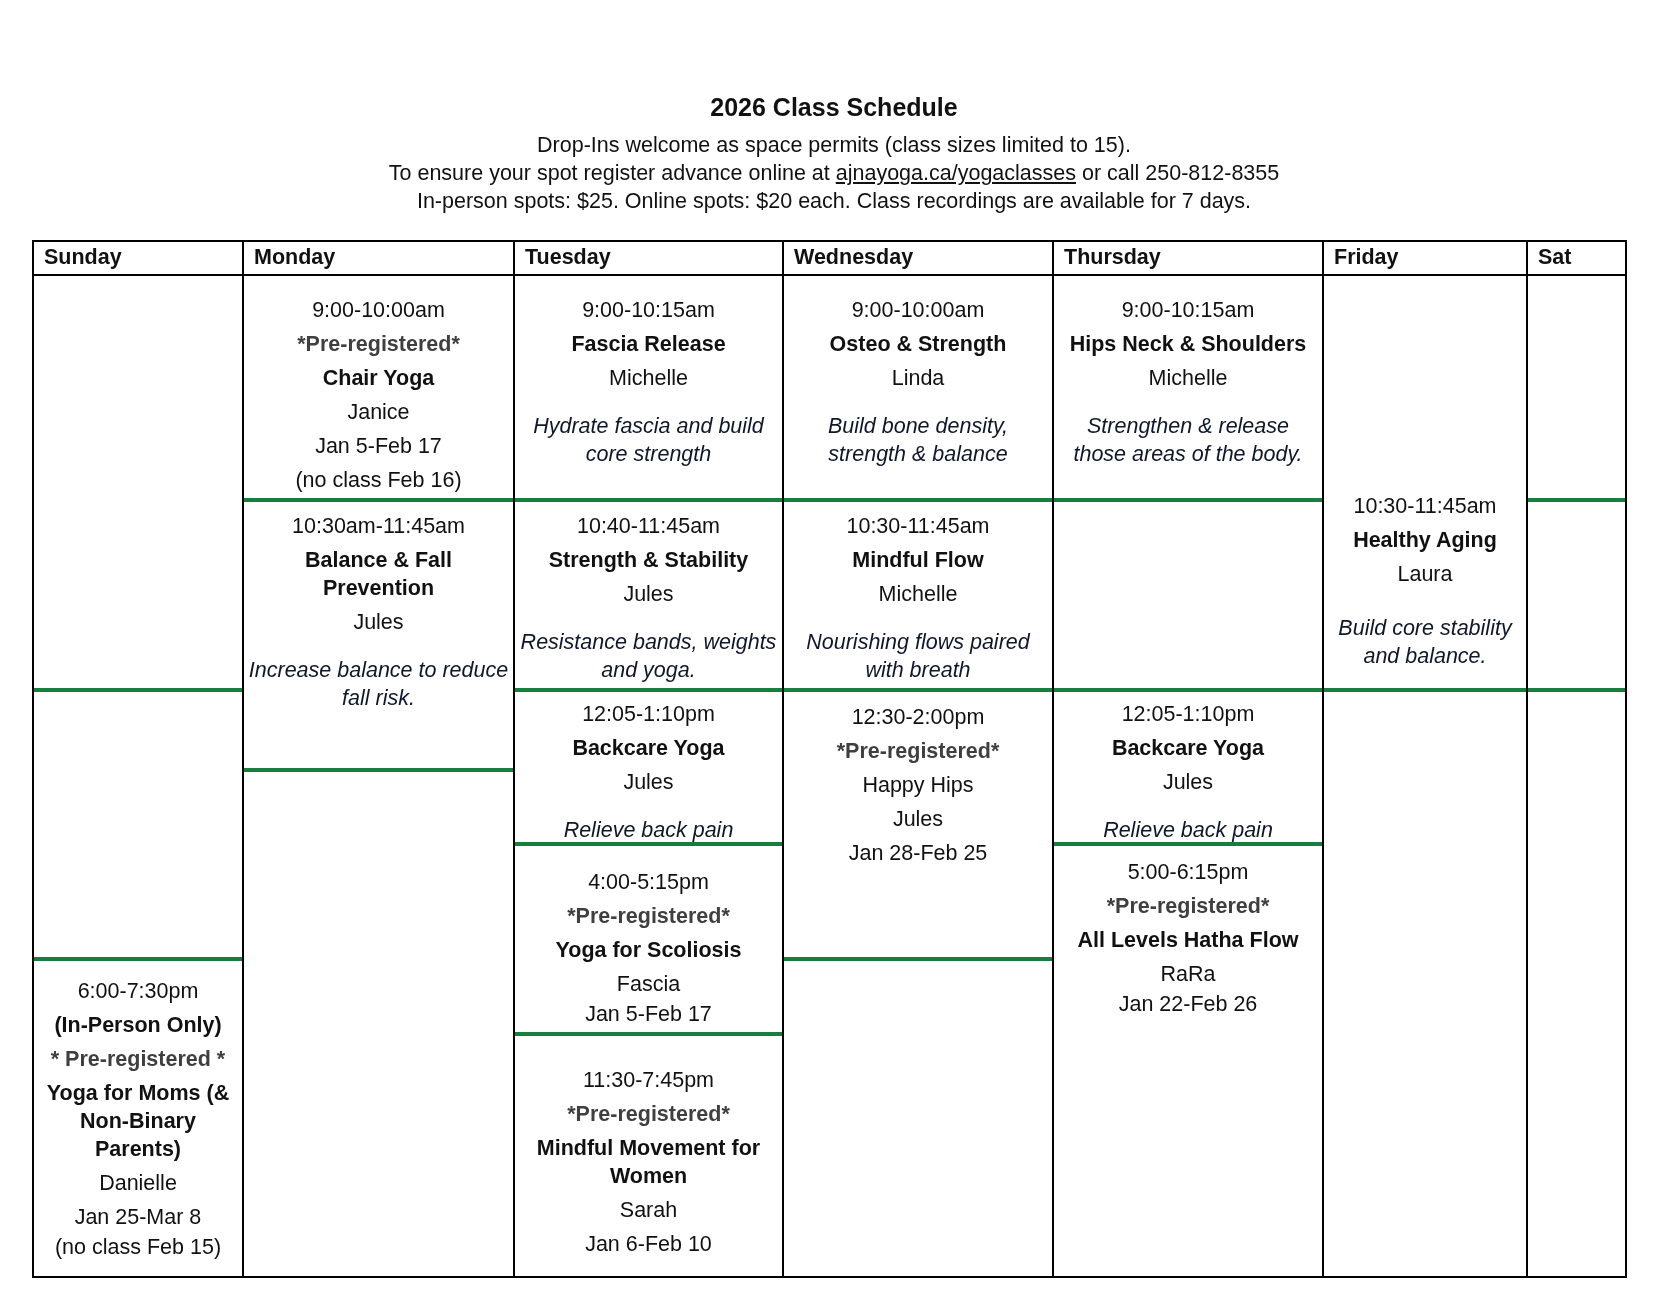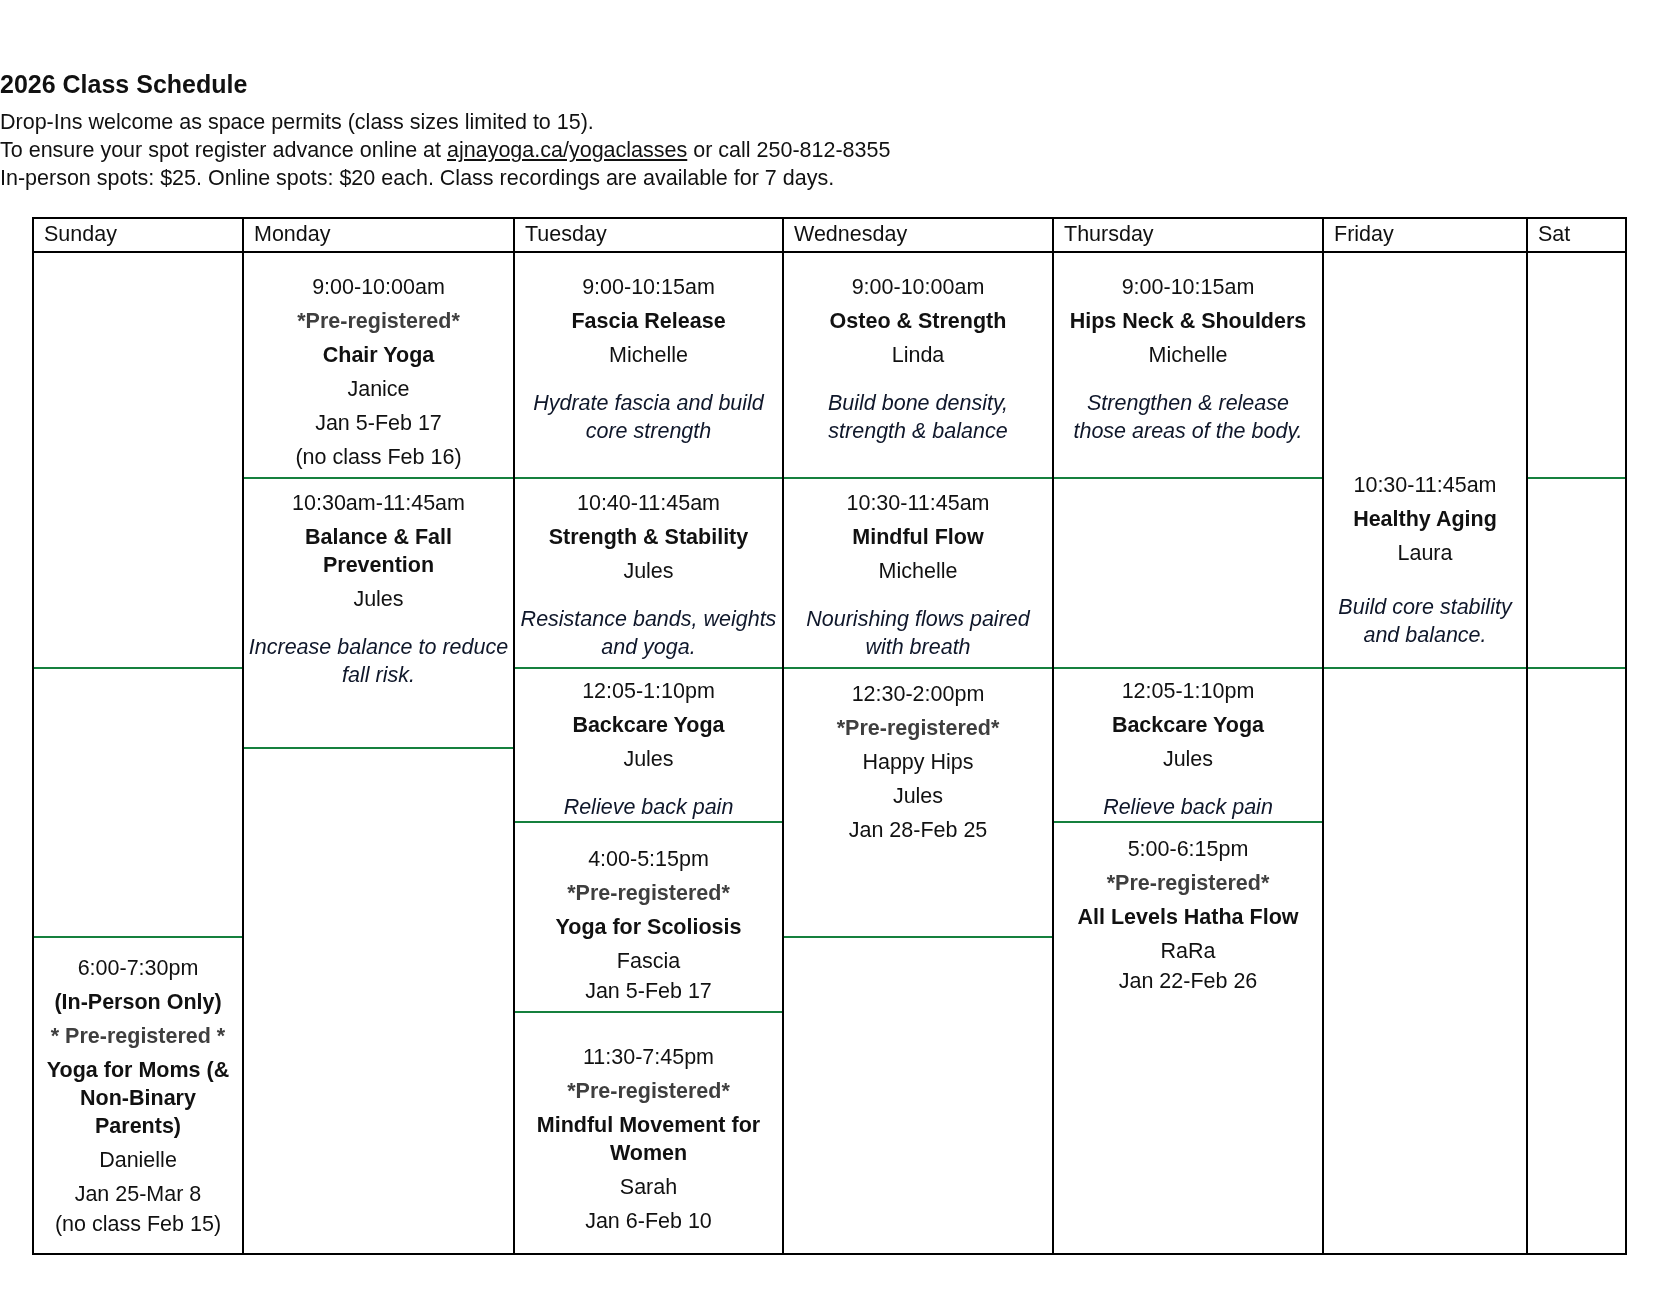--- a/index.html
+++ b/index.html
@@ -1,37 +1,37 @@
 <!DOCTYPE html>
 <html><head>
 <meta charset="utf-8">
 <style>
   html,body { margin:0; padding:0; }
   body {
     width:1668px; height:1290px; background:#ffffff; color:#111;
     font-family:"Liberation Sans", sans-serif;
     overflow:hidden;
   }
-  .page-header { padding-top:68px; }
+  .page-header { text-align:center; padding-top:91px; }
   .title { font-size:25px; font-weight:bold; line-height:32px; margin-bottom:8px; }
   .sub { font-size:21.5px; line-height:28px; }
   .sub a, .link { color:#111; text-decoration:underline; cursor:pointer; }
 
   .cal {
     margin:25px 0 0 32px; width:1591px;
     display:flex; border:2px solid #000;
   }
   .col { box-sizing:border-box; border-right:2px solid #000; }
   .col:last-child { border-right:none; }
   .dayhdr {
     box-sizing:border-box; height:34px; border-bottom:2px solid #000;
-    font-weight:normal; font-size:21.5px; padding:3px 0 0 10px; text-align:left;
+    font-weight:bold; font-size:21.5px; padding:3px 0 0 10px; text-align:left;
   }
   .cell {
-    box-sizing:border-box; border-bottom:2px solid #15803d;
+    box-sizing:border-box; border-bottom:4px solid #15803d;
     text-align:center; font-size:21.5px; overflow:hidden; padding-left:4px; padding-right:4px;
   }
   .cell.last { border-bottom:none; }
   .line { line-height:28px; margin-bottom:6px; }
   .t-time { }
   .t-prereg { font-weight:bold; color:#3f3f3f; }
   .t-title { font-weight:bold; }
   .t-plain { }
   .t-teacher { }
   .t-desc { font-style:italic; color:#0f172a;margin-top:20px; }

